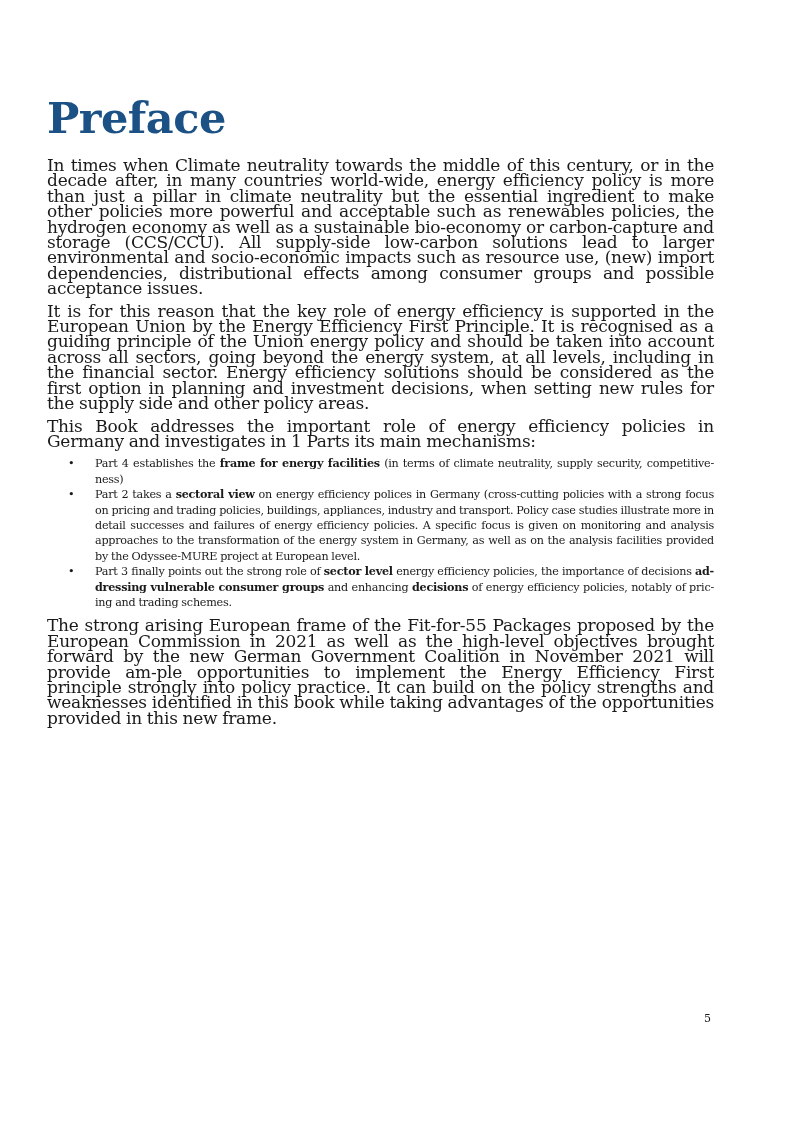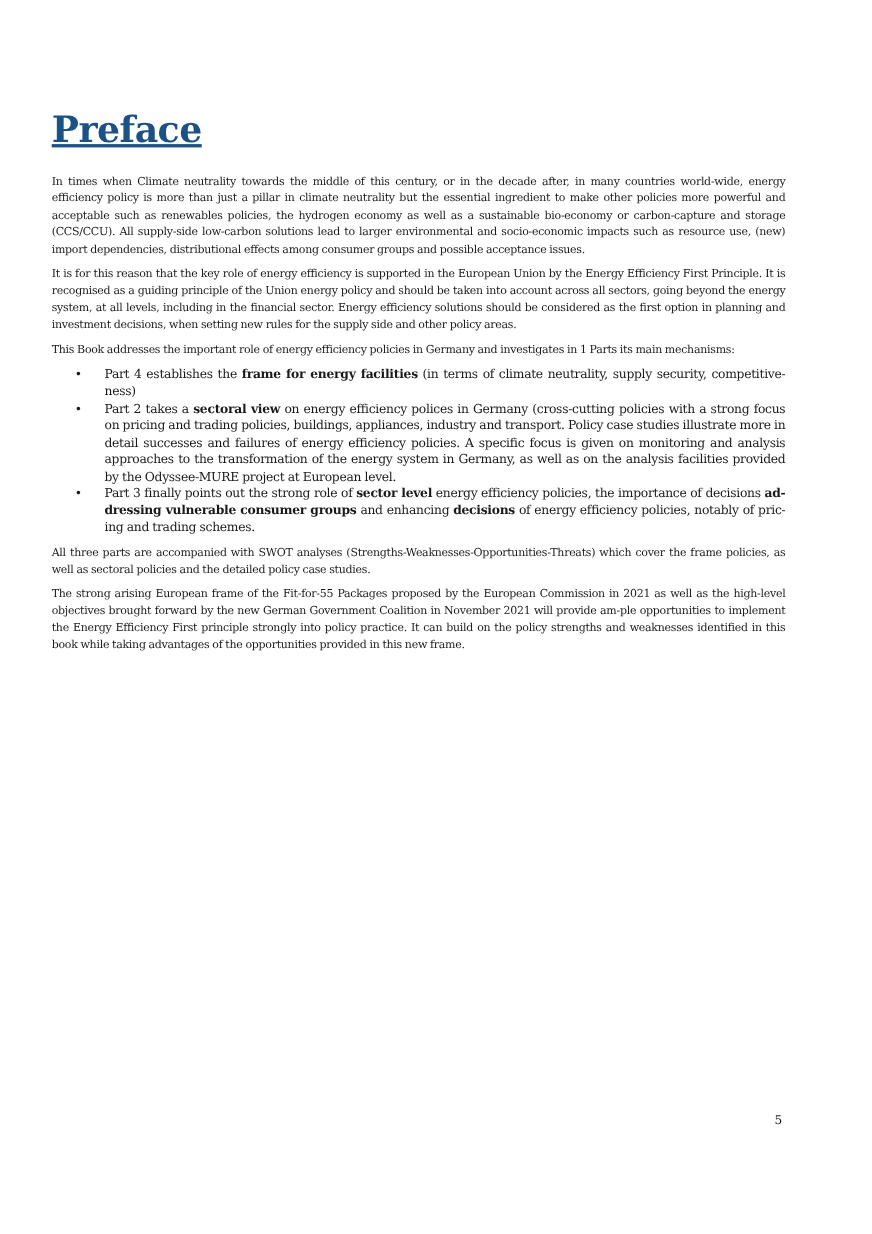--- a/index.html
+++ b/index.html
@@ -17,28 +17,27 @@
     }
     .page {
       position: absolute;
       left: 47px;
       top: 96px;
       width: 667px;
     }
     .title {
       font-family: "DejaVu Serif", "Liberation Serif", serif;
       font-weight: bold;
-      font-size: 33px;
+      font-size: 43px;
       line-height: 44px;
       margin: 0 0 18px 0;
       letter-spacing: -0.5px;
-      text-decoration: underline;
     }
     .para {
-      font-size: 10px;
+      font-size: 17px;
       line-height: 15.4px;
       text-align: justify;
       margin: 0 0 7px 0;
       letter-spacing: -0.25px;
       word-spacing: -0.3px;
     }
     ul.parts {
       margin: 7px 0 8px 0;
       padding: 0 0 0 48px;
       list-style: none;
@@ -81,17 +80,16 @@
       <span class="bullet">•</span><span>Part 4 establishes the </span><b>frame for energy facilities</b><span> (in terms of climate neutrality, supply security, competitive-ness)</span>
     </li>
     <li>
       <span class="bullet">•</span><span>Part 2 takes a </span><b>sectoral view</b><span> on energy efficiency polices in Germany (cross-cutting policies with a strong focus on pricing and trading policies, buildings, appliances, industry and transport. Policy case studies illustrate more in detail successes and failures of energy efficiency policies. A specific focus is given on monitoring and analysis approaches to the transformation of the energy system in Germany, as well as on the analysis facilities provided by the Odyssee-MURE project at European level.</span>
     </li>
     <li>
       <span class="bullet">•</span><span>Part 3 finally points out the strong role of </span><b>sector level</b><span> energy efficiency policies, the importance of decisions </span><b>ad-dressing vulnerable consumer groups</b><span> and enhancing </span><b>decisions</b><span> of energy efficiency policies, notably of pric-ing and trading schemes.</span>
     </li>
   </ul>
 
-  <p class="para">All three parts are accompanied with SWOT analyses (Strengths-Weaknesses-Opportunities-Threats) which cover the frame policies, as well as sectoral policies and the detailed policy case studies.</p>
   <p class="para">The strong arising European frame of the Fit-for-55 Packages proposed by the European Commission in 2021 as well as the high-level objectives brought forward by the new German Government Coalition in November 2021 will provide am-ple opportunities to implement the Energy Efficiency First principle strongly into policy practice. It can build on the policy strengths and weaknesses identified in this book while taking advantages of the opportunities provided in this new frame.</p>
 </div>
 
 <div class="page-number">5</div>
 
 </body></html>

